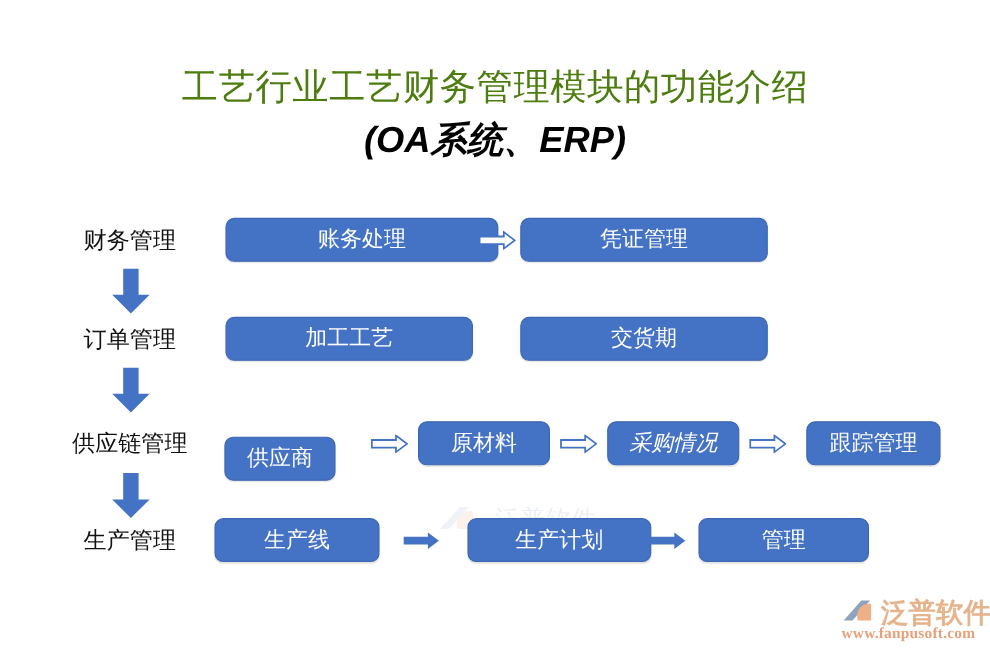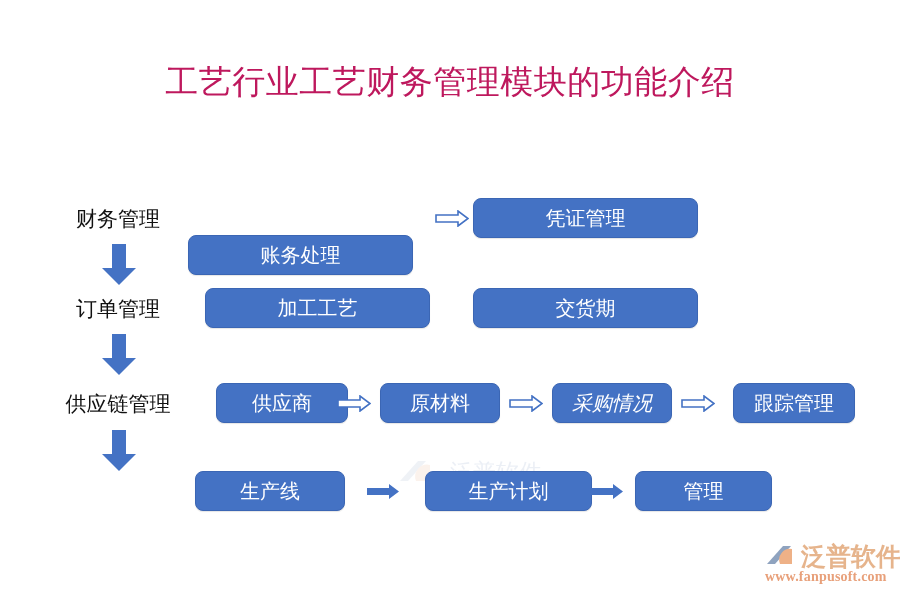--- a/index.html
+++ b/index.html
@@ -18,24 +18,24 @@
 
   
   .title-block {
     position: absolute;
     left: 0;
     top: 60px;
     width: 900px;
     text-align: center;
   }
   .title-line1 {
-    font-family: Liberation Sans, sans-serif;
+    font-family: Liberation Mono, monospace;
     font-size: 33px;
     line-height: 44px;
-    color: #be185d;
+    color: #4d7c0f;
     letter-spacing: 0.5px;
     white-space: nowrap;
   }
   .title-line2 {
     font-family: "Liberation Sans", "DejaVu Sans", sans-serif;
     font-size: 33px;
     line-height: 46px;
     color: #000000;
     font-weight: bold;
     font-style: italic;
@@ -156,34 +156,35 @@
     white-space: nowrap;
   }
 </style>
 </head>
 <body>
 
 <div id="page">
 
   <div class="title-block">
     <div class="title-line1">工艺行业工艺财务管理模块的功能介绍</div>
+    <div class="title-line2">(OA系统、ERP)</div>
   </div>
 
   <div class="wm-faint">
     <svg class="wm-mark" width="52" height="40" viewBox="0 0 52 40">
       <path d="M4 26 L22 6 L30 6 L12 26 Z" fill="#9fb0cc"></path>
       <path d="M20 26 A12 12 0 0 1 34 10 L34 26 Z" fill="#e8b08c"></path>
     </svg>
     <div class="wm-text">泛普软件</div>
     <div class="wm-url">www.fanpusoft.com</div>
   </div>
 
   <div class="row" style="top:198px;">
     <div class="row-label">财务管理</div>
-    <div class="node" style="left:188px; width:225px;margin-top:37px;">账务处理</div>
+    <div class="node" style="left:205px; width:248px;">账务处理</div>
     <div class="harrow" style="left:435px;">
       <svg viewBox="0 0 34 17">
           <path d="M1 5 L23 5 L23 1 L33 8.5 L23 16 L23 12 L1 12 Z" fill="#ffffff" stroke="#4472C4" stroke-width="1.6"></path>
         </svg>
     </div>
     <div class="node" style="left:473px; width:225px;">凭证管理</div>
   </div>
 
   <div class="varrow" style="top:244px;">
     <svg viewBox="0 0 38 42">
@@ -198,21 +199,21 @@
   </div>
 
   <div class="varrow" style="top:334px;">
     <svg viewBox="0 0 38 42">
         <path d="M12 0 L26 0 L26 24 L36 24 L19 41 L2 24 L12 24 Z" fill="#4472C4"></path>
       </svg>
   </div>
 
   <div class="row" style="top:383px;">
     <div class="row-label">供应链管理</div>
-    <div class="node" style="left:216px; width:132px;">供应商</div>
+    <div class="node" style="left:204px; width:101px;margin-top:14px;">供应商</div>
     <div class="harrow" style="left:337px;">
       <svg viewBox="0 0 34 17">
           <path d="M1 5 L23 5 L23 1 L33 8.5 L23 16 L23 12 L1 12 Z" fill="#ffffff" stroke="#4472C4" stroke-width="1.6"></path>
         </svg>
     </div>
     <div class="node" style="left:380px; width:120px;">原材料</div>
     <div class="harrow" style="left:509px;">
       <svg viewBox="0 0 34 17">
           <path d="M1 5 L23 5 L23 1 L33 8.5 L23 16 L23 12 L1 12 Z" fill="#ffffff" stroke="#4472C4" stroke-width="1.6"></path>
         </svg>
@@ -226,33 +227,34 @@
     <div class="node" style="left:733px; width:122px;">跟踪管理</div>
   </div>
 
   <div class="varrow" style="top:430px;">
     <svg viewBox="0 0 38 42">
         <path d="M12 0 L26 0 L26 24 L36 24 L19 41 L2 24 L12 24 Z" fill="#4472C4"></path>
       </svg>
   </div>
 
   <div class="row" style="top:471px;">
+    <div class="row-label">生产管理</div>
     <div class="node" style="left:195px; width:150px;">生产线</div>
     <div class="harrow" style="left:366px;">
       <svg viewBox="0 0 34 17">
           <path d="M1 5 L23 5 L23 1 L33 8.5 L23 16 L23 12 L1 12 Z" fill="#4472C4"></path>
         </svg>
     </div>
     <div class="node" style="left:425px; width:167px;">生产计划</div>
     <div class="harrow" style="left:590px;">
       <svg viewBox="0 0 34 17">
           <path d="M1 5 L23 5 L23 1 L33 8.5 L23 16 L23 12 L1 12 Z" fill="#4472C4"></path>
         </svg>
     </div>
-    <div class="node" style="left:635px; width:137px;">管理</div>
+    <div class="node" style="left:635px; width:155px;">管理</div>
   </div>
 
   <div class="logo">
     <svg class="logo-mark" width="40" height="30" viewBox="0 0 40 30">
       <path d="M2 22 L18 4 L26 4 L10 22 Z" fill="#8fa3bf"></path>
       <path d="M15 22 A11 11 0 0 1 27 7 L27 22 Z" fill="#eeb187"></path>
     </svg>
     <div class="logo-text">泛普软件</div>
     <div class="logo-url">www.fanpusoft.com</div>
   </div>

